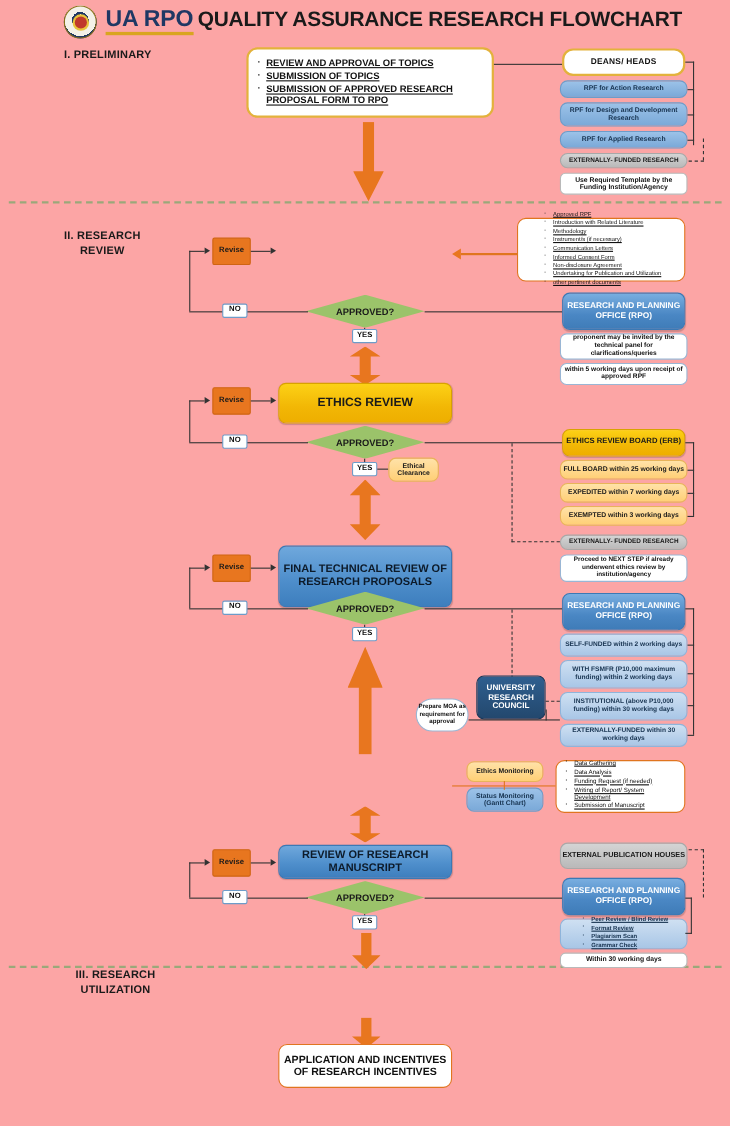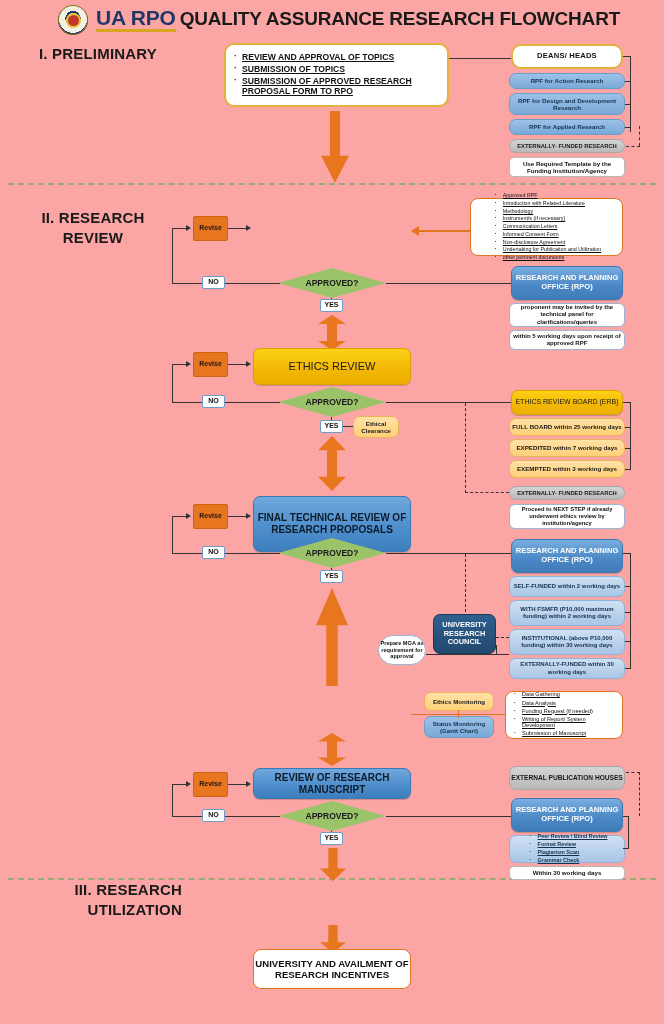--- a/index.html
+++ b/index.html
@@ -16,42 +16,42 @@
              color:#1a1a1a;letter-spacing:-.2px;white-space:nowrap;}
   #hdr-brand{color:#1f3864;font-weight:bold;font-size:21px;border-bottom:3px solid #d9a520;
              padding-bottom:0px;margin-right:4px;}
   #logo{position:absolute;left:58px;top:5px;width:30px;height:30px;border-radius:50%;
         background:radial-gradient(circle at 50% 45%,#ffffff 0 24%,#1f3864 24% 34%,#f3f1e8 34% 64%,#1f3864 64% 76%,#c9a227 76% 100%);
         box-shadow:0 0 0 1px #8c7118 inset;}
   #logo .ring{position:absolute;left:50%;top:50%;width:11px;height:11px;margin:-5.5px 0 0 -5.5px;
         border-radius:50%;background:#c0392b;box-shadow:0 0 0 2px #e8c33a;}
 
   
-  .seclabel{position:absolute;font-size:15px;font-weight:bold;color:#1a1a1a;
+  .seclabel{position:absolute;font-size:10px;font-weight:bold;color:#1a1a1a;
             text-align:center;line-height:1.35;letter-spacing:.2px;}
 
   
   .divider{position:absolute;left:8px;width:648px;height:0;
            border-top:2px dashed #9aa87a;}
 
   
   .blue{background:linear-gradient(180deg,#6fa8dc 0%,#4f8fcc 55%,#3d7ebd 100%);
         border:1px solid #3b79b5;border-radius:7px;color:#0d1b2a;font-weight:bold;
         box-shadow:0 1px 1px rgba(0,0,0,.18);}
   .bluedark{background:linear-gradient(180deg,#79aee0 0%,#4a87c4 60%,#3f7cb8 100%);
         border:1px solid #3b79b5;border-radius:7px;color:#ffffff;font-weight:bold;
         box-shadow:0 1px 1px rgba(0,0,0,.18);}
   .bluelite{background:linear-gradient(180deg,#cfe0f2 0%,#a8c6e6 100%);
         border:1px solid #8fb4da;border-radius:7px;color:#16324f;font-weight:bold;}
   .bluemid{background:linear-gradient(180deg,#9cc2e8 0%,#7aa9d8 100%);
         border:1px solid #6d9cc9;border-radius:7px;color:#16324f;font-weight:bold;}
   .navy{background:linear-gradient(180deg,#2f5f8f 0%,#23486e 100%);
         border:1px solid #1d3a5a;border-radius:7px;color:#ffffff;font-weight:bold;}
   .gold{background:linear-gradient(180deg,#fcd116 0%,#f2b705 60%,#eeae00 100%);
-        border:1px solid #d9a200;border-radius:7px;color:#1a1a1a;font-weight:normal;
+        border:1px solid #d9a200;border-radius:7px;color:#1a1a1a;font-weight:bold;
         box-shadow:0 1px 1px rgba(0,0,0,.18);}
   .goldlite{background:linear-gradient(180deg,#ffe2a8 0%,#ffcf76 100%);
         border:1px solid #e8b45a;border-radius:7px;color:#1a1a1a;font-weight:bold;}
   .gray{background:linear-gradient(180deg,#d4d4d4 0%,#b9b9b9 100%);
         border:1px solid #a8a8a8;border-radius:7px;color:#1a1a1a;font-weight:bold;}
   .whitegold{background:#ffffff;border:2px solid #e3b23c;border-radius:10px;color:#111;}
   .whiteorange{background:#ffffff;border:1.5px solid #e0751f;border-radius:8px;color:#111;}
   .whiteblue{background:#ffffff;border:1px solid #9ab6d4;border-radius:6px;color:#111;}
   .whiteplain{background:#ffffff;border:1px solid #b9b9b9;border-radius:5px;color:#111;}
   .orangebox{background:#e8761f;border:1px solid #cf6412;border-radius:2px;color:#1a1a1a;
@@ -100,21 +100,21 @@
   <div id="logo">
       <span class="ring"></span>
     </div>
   <div id="hdr-title">
     <span id="hdr-brand">UA RPO</span><span>QUALITY ASSURANCE RESEARCH FLOWCHART</span>
   </div>
 
   <div class="seclabel" style="left:38px;top:44px;width:120px;">I. PRELIMINARY</div>
   <div class="seclabel" style="left:28px;top:208px;width:130px;white-space:pre-line;">II. RESEARCH
 REVIEW</div>
-  <div class="seclabel" style="left:52px;top:880px;width:130px;white-space:pre-line;text-align:right;">III. RESEARCH
+  <div class="seclabel" style="left:40px;top:880px;width:130px;white-space:pre-line;">III. RESEARCH
 UTILIZATION</div>
 
   <div class="divider" style="top:183px;"></div>
   <div class="divider" style="top:878px;"></div>
 
   <div class="node whitegold" style="left:224px;top:43px;width:225px;height:64px;">
     <div class="bul" style="font-size:8.6px;font-weight:bold;color:#111;">
       <ul>
         <li>REVIEW AND APPROVAL OF TOPICS</li>
         <li>SUBMISSION OF TOPICS</li>
@@ -438,16 +438,16 @@
   <div class="dash-v" style="left:639px;top:772px;height:44px;"></div>
   <div class="dash-h" style="left:626px;top:772px;width:14px;"></div>
   <div class="ln lnv" style="left:628px;top:816px;height:33px;"></div>
   <div class="ln lnh" style="left:623px;top:816px;width:6px;"></div>
   <div class="ln lnh" style="left:623px;top:848px;width:6px;"></div>
 
 
   <div class="bigarrow down" style="left:320px;top:925px;width:26px;height:28px;"></div>
 
   <div class="node whiteorange" style="left:253px;top:949px;width:158px;height:40px;font-size:9.6px;font-weight:bold;">
-    <span class="txt">UNIVERSITY AND AVAILMENT OF RESEARCH INCENTIVES</span>
+    <span class="txt">APPLICATION AND INCENTIVES OF RESEARCH INCENTIVES</span>
     </div>
 
 </div>
 
 </body></html>

